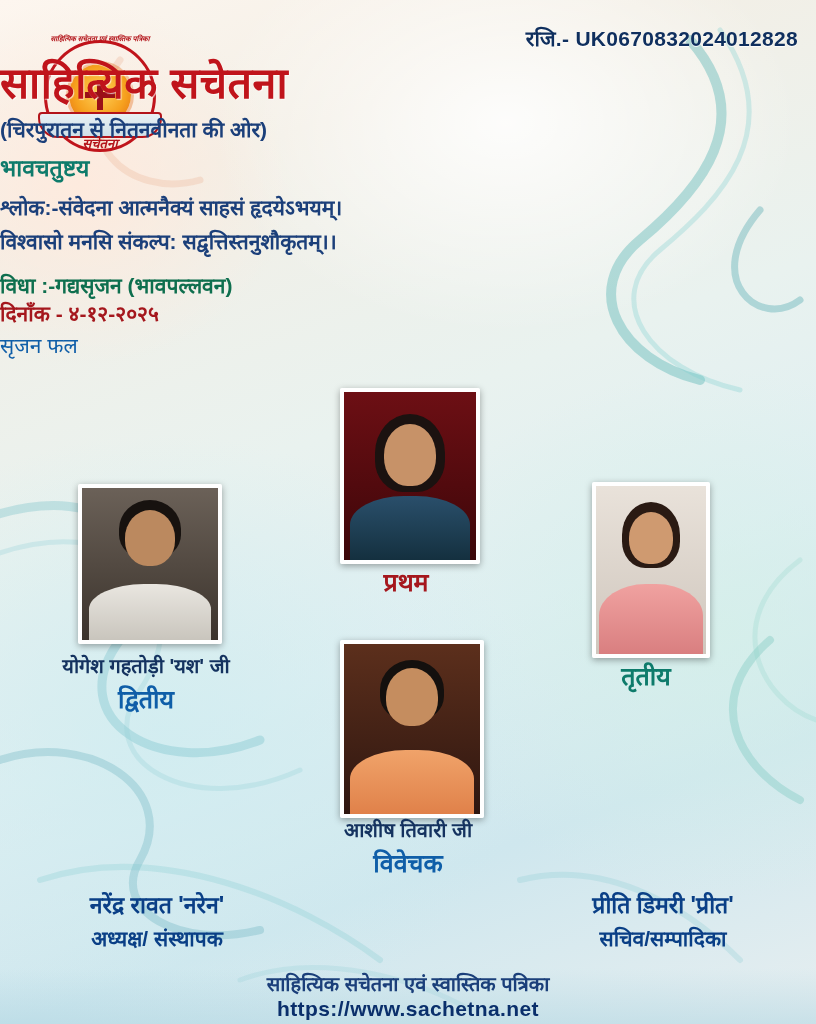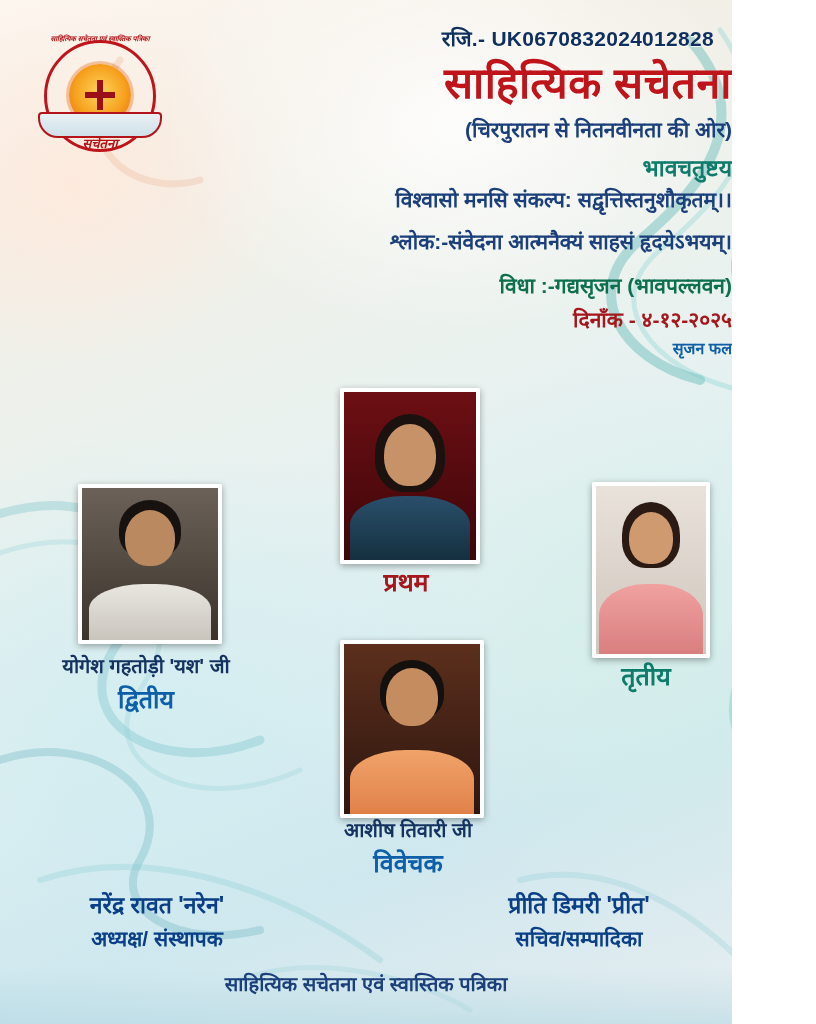--- a/index.html
+++ b/index.html
@@ -7,21 +7,21 @@
     padding: 0;
   }
   body {
     width: 816px;
     height: 1024px;
     font-family: "Liberation Sans", sans-serif;
     overflow: hidden;
   }
   .poster {
     position: relative;
-    width: 732px;
+    width: 816px;
     height: 1024px;
     background:
       radial-gradient(ellipse 420px 300px at 62% 12%, rgba(255,255,255,0.85), rgba(255,255,255,0) 70%),
       radial-gradient(ellipse 520px 420px at 20% 72%, rgba(206,236,240,0.75), rgba(206,236,240,0) 72%),
       radial-gradient(ellipse 460px 380px at 88% 62%, rgba(212,240,232,0.7), rgba(212,240,232,0) 70%),
       radial-gradient(ellipse 300px 260px at 10% 18%, rgba(255,233,220,0.85), rgba(255,233,220,0) 70%),
       linear-gradient(160deg, #fdf6ef 0%, #f3efe6 18%, #e9f2ef 42%, #dfeff2 60%, #cfe7ee 78%, #e6eef0 100%);
     overflow: hidden;
   }
   
@@ -115,21 +115,21 @@
     height: 22px;
     background: linear-gradient(#e8f0f4, #cfe0e9);
     border: 2px solid #b3141a;
     border-radius: 4px 4px 20px 20px;
   }
   .head-block {
     position: absolute;
     left: 0;
     right: 0;
     top: 52px;
-    text-align: right;
+    text-align: left;
   }
   .title {
     font-size: 43px;
     font-weight: bold;
     color: #c0141b;
     letter-spacing: 0.5px;
     text-shadow: 1px 1px 1px rgba(255,255,255,0.7);
   }
   .subtitle {
     margin-top: 4px;
@@ -150,29 +150,28 @@
     color: #1b3f7a;
     line-height: 34px;
   }
   .vidha {
     margin-top: 12px;
     font-size: 21px;
     font-weight: bold;
     color: #0e6f4e;
   }
   .date {
-    margin-top: 6px;
     font-size: 21px;
     font-weight: bold;
     color: #a5171d;
   }
   .srijan {
     margin-top: 4px;
-    font-size: 16px;
-    font-weight: bold;
+    font-size: 21px;
+    font-weight: normal;
     color: #0f5ea8;
   }
   .photo {
     position: absolute;
     border: 4px solid #ffffff;
     box-shadow: 0 2px 7px rgba(0,0,0,0.35);
     overflow: hidden;
   }
   .photo .inner {
     width: 100%;
@@ -283,22 +282,22 @@
     <div class="logo-sun"></div>
     <div class="logo-swastik"></div>
     <div class="logo-ribbon"></div>
     <div class="logo-banner">सचेतना</div>
   </div>
 
   <div class="head-block">
     <div class="title">साहित्यिक सचेतना</div>
     <div class="subtitle">(चिरपुरातन से नितनवीनता की ओर)</div>
     <div class="bhav">भावचतुष्टय</div>
+    <div class="shlok">श्लोक:-संवेदना आत्मनैक्यं साहसं हृदयेऽभयम्।</div>
     <div class="shlok" style="margin-top:0">विश्वासो मनसि संकल्प: सद्वृत्तिस्तनुशौकृतम्।।</div>
-    <div class="shlok">श्लोक:-संवेदना आत्मनैक्यं साहसं हृदयेऽभयम्।</div>
     <div class="vidha">विधा :-गद्यसृजन (भावपल्लवन)</div>
     <div class="date">दिनाँक - ४-१२-२०२५</div>
     <div class="srijan">सृजन फल</div>
   </div>
 
   <div class="photo" style="left:340px; top:388px; width:132px; height:168px; border-radius:2px;">
     <div class="inner" style="background:linear-gradient(180deg,#6d0f14,#3c0609);">
       <div class="ph-hair" style="top:22px; width:70px; height:78px; background:#1b1210;"></div>
       <div class="ph-head" style="top:32px; width:52px; height:62px; background:#c79268;"></div>
       <div class="ph-body" style="bottom:0; width:120px; height:64px; background:linear-gradient(180deg,#2a4f6b,#14303f);"></div>
@@ -348,15 +347,16 @@
     <div class="r">अध्यक्ष/ संस्थापक</div>
   </div>
 
   <div class="footer-name" style="right:-12px; top:888px;">
     <div class="n">प्रीति डिमरी 'प्रीत'</div>
     <div class="r">सचिव/सम्पादिका</div>
   </div>
 
   <div class="bottom-strip">
     <div class="strip-line1">साहित्यिक सचेतना एवं स्वास्तिक पत्रिका</div>
+    <div class="strip-line2">https://www.sachetna.net</div>
   </div>
 
 </div>
 
 </body></html>

